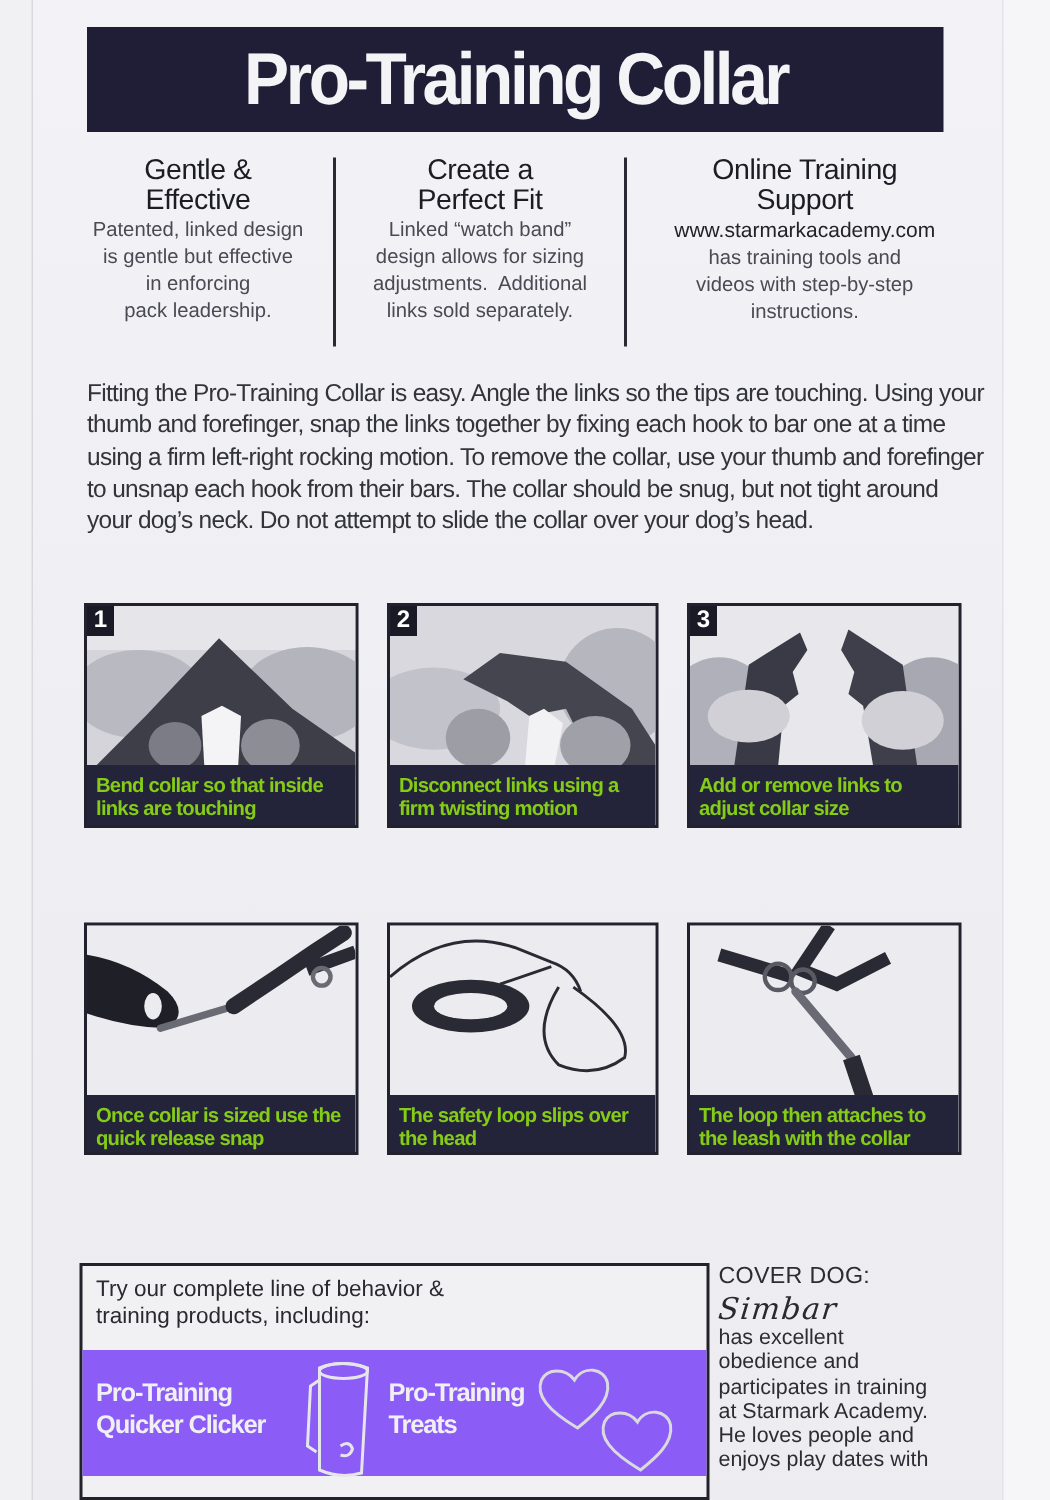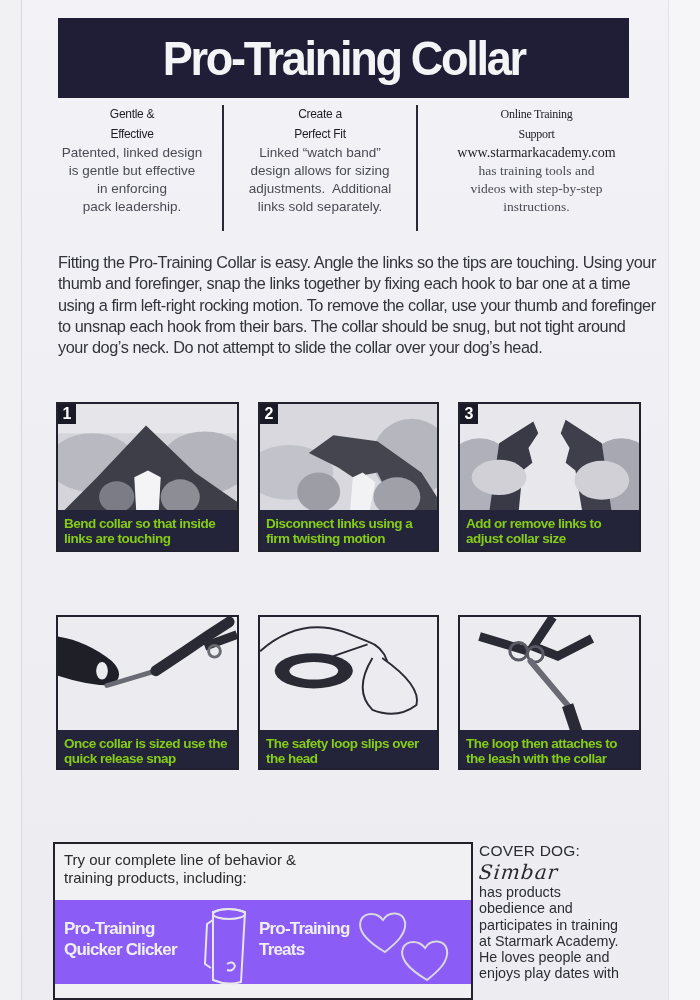--- a/index.html
+++ b/index.html
@@ -16,50 +16,50 @@
       width: 646px; height: 1000px;
       background: linear-gradient(180deg, #f3f3f7 0%, #eeeef3 50%, #ececf1 100%);
       box-shadow: -1px 0 0 #d8d8de, 1px 0 0 #e2e2e8;
     }
     .right-bg {
       position: absolute; left: 668px; top: 0; width: 32px; height: 1000px;
       background: #f6f6f8;
     }
     .title-bar {
       position: absolute;
-      left: 58px; top: 18px; width: 571px; height: 80px;
+      left: 58px; top: 18px; width: 571px; height: 70px;
       background: #1f1e36;
       display: flex; align-items: center; justify-content: center;
     }
     .title-bar h1 {
       color: #f4f4f6;
       font-family: "Liberation Sans", sans-serif;
       font-weight: bold;
       font-size: 49px;
       letter-spacing: -2.5px;
       transform: scaleX(0.92);
       line-height: 1;
     }
     .features {
       position: absolute; left: 44px; top: 104px; width: 610px; height: 130px;
     }
     .feature {
       position: absolute; top: 0; text-align: center;
     }
     .feature h2 {
-      font-size: 12px; font-weight: normal; color: #1c1c24;
+      font-size: 19px; font-weight: normal; color: #1c1c24;
       line-height: 20px; letter-spacing: -0.3px;
     }
     .feature p {
       font-size: 13.5px; color: #4a4a54; line-height: 18px; margin-top: 0px;
     }
     .feature .url { color: #222228; font-size: 14px; }
     .f1 { left: 0; width: 176px; }
     .f2 { left: 181px; width: 190px; }
-    .f3 { left: 375px; width: 235px; font-family: Liberation Serif, serif; }
+    .f3 { left: 375px; width: 235px; }
     .divider { position: absolute; top: 105px; width: 2px; height: 126px; background: #2a2a34; }
     .d1 { left: 222px; }
     .d2 { left: 416px; }
 
     .body-text {
       position: absolute; left: 58px; top: 252px; width: 600px;
       font-size: 16.3px; line-height: 21.3px; color: #33333b;
       letter-spacing: -0.45px;
     }
 
@@ -284,20 +284,20 @@
         <path d="M72 72 C52 60 44 50 48 40 C52 32 64 32 70 40 C76 30 90 32 92 42 C94 54 82 64 72 72 Z"></path>
       </g>
     </svg>
   </div>
 </div>
 
 <div class="cover">
   <div class="head">COVER DOG:</div>
   <div class="name">Simbar</div>
   <div>
-    <span>has products</span><br>
+    <span>has excellent</span><br>
     <span>obedience and</span><br>
     <span>participates in training</span><br>
     <span>at Starmark Academy.</span><br>
     <span>He loves people and</span><br>
     <span>enjoys play dates with</span>
   </div>
 </div>
 
 </body></html>

